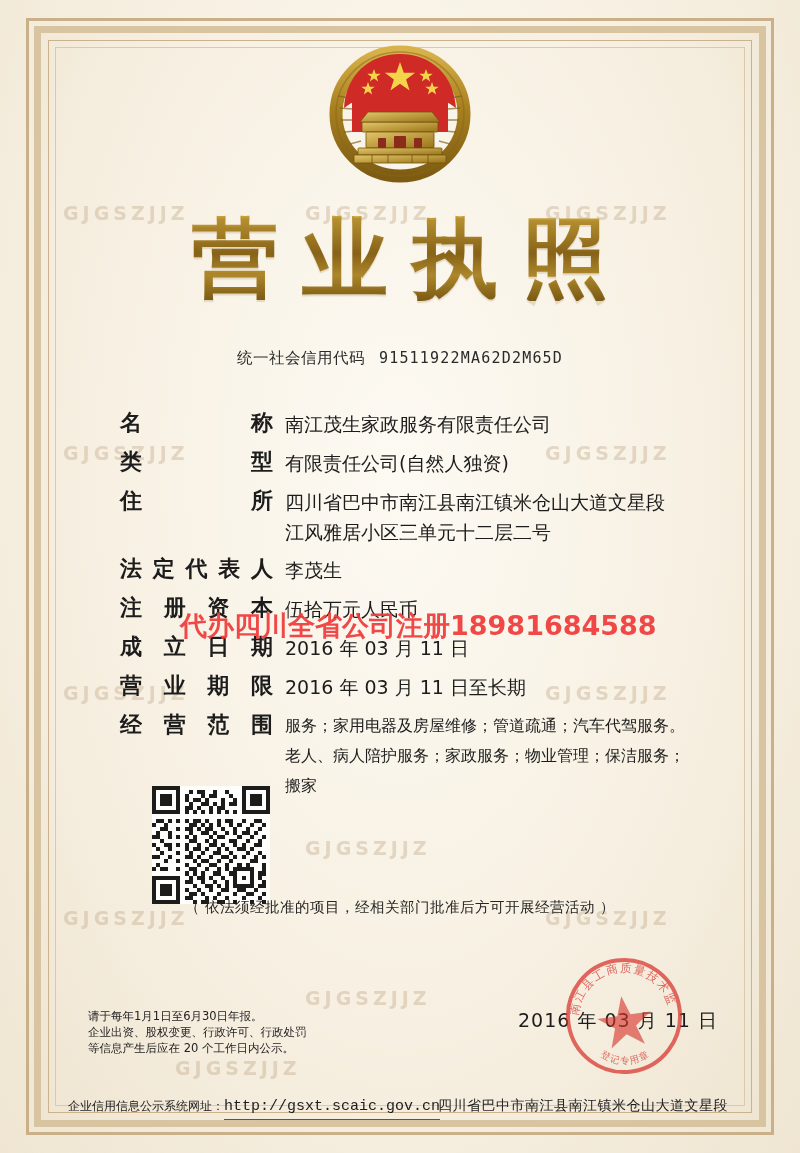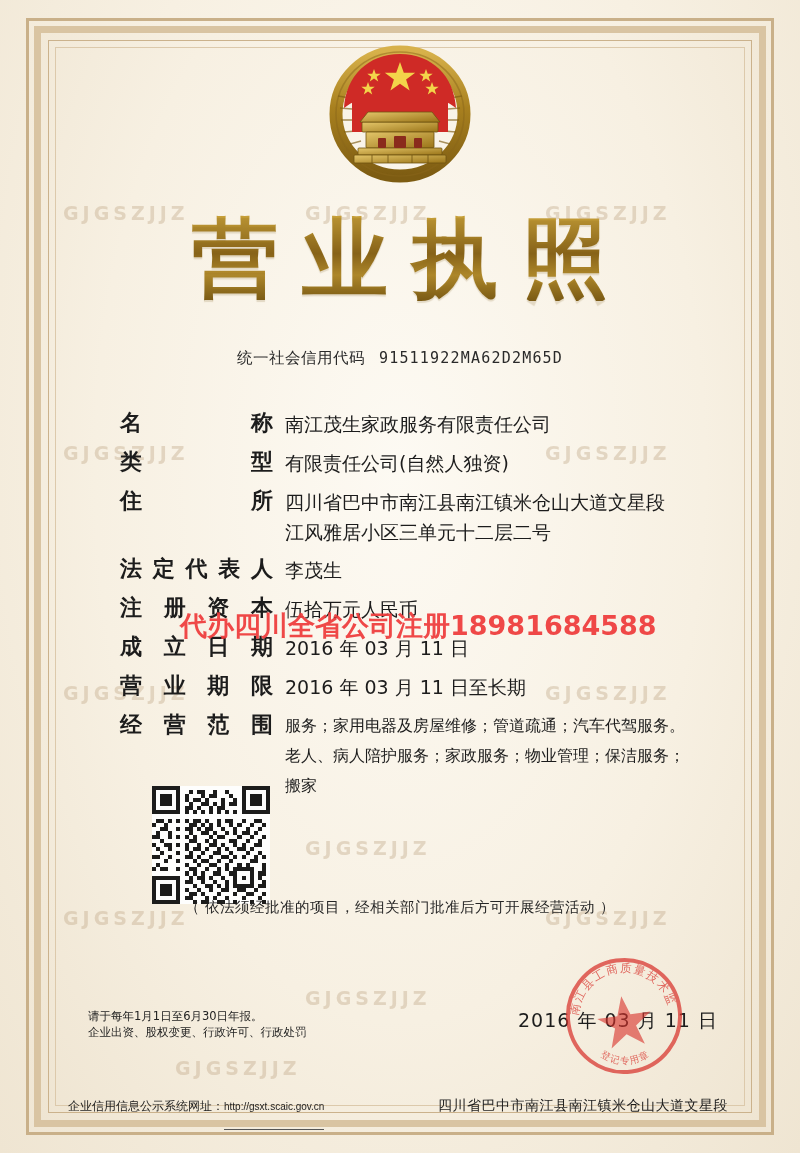--- a/index.html
+++ b/index.html
@@ -252,24 +252,24 @@
 
   
   .bottom-left {
     position: absolute;
     left: 68px;
     top: 1098px;
     font-size: 12px;
     color: #1d1d1d;
   }
   .bottom-left .url {
-    font-family: Liberation Sans, sans-serif;
-    font-size: 10px;
+    font-family: Liberation Mono, monospace;
+    font-size: 15px;
     border-bottom: 1px solid #555;
-    padding-bottom: 17px;
+    padding-bottom: 4px;
   }
   .bottom-right {
     position: absolute;
     right: 72px;
     top: 1097px;
     font-size: 14px;
     color: #1d1d1d;
     letter-spacing: 0.5px;
   }
 </style>
@@ -687,20 +687,21 @@
         <text font-size="9.5" fill="#d8322c" font-family="'DejaVu Sans','Liberation Sans',sans-serif" letter-spacing="1.2">
           <textPath href="#sealArcBottom" startOffset="16%">登记专用章</textPath>
         </text>
       </g>
     </svg>
   </div>
 
   <div class="notice">
     <div>请于每年1月1日至6月30日年报。</div>
     <div>企业出资、股权变更、行政许可、行政处罚</div>
+    <div>等信息产生后应在 20 个工作日内公示。</div>
   </div>
 
   <div class="bottom-left">
     <span>企业信用信息公示系统网址：</span><span class="url">http://gsxt.scaic.gov.cn</span>
   </div>
   <div class="bottom-right">四川省巴中市南江县南江镇米仓山大道文星段</div>
 
 </div>
 
 </body></html>

